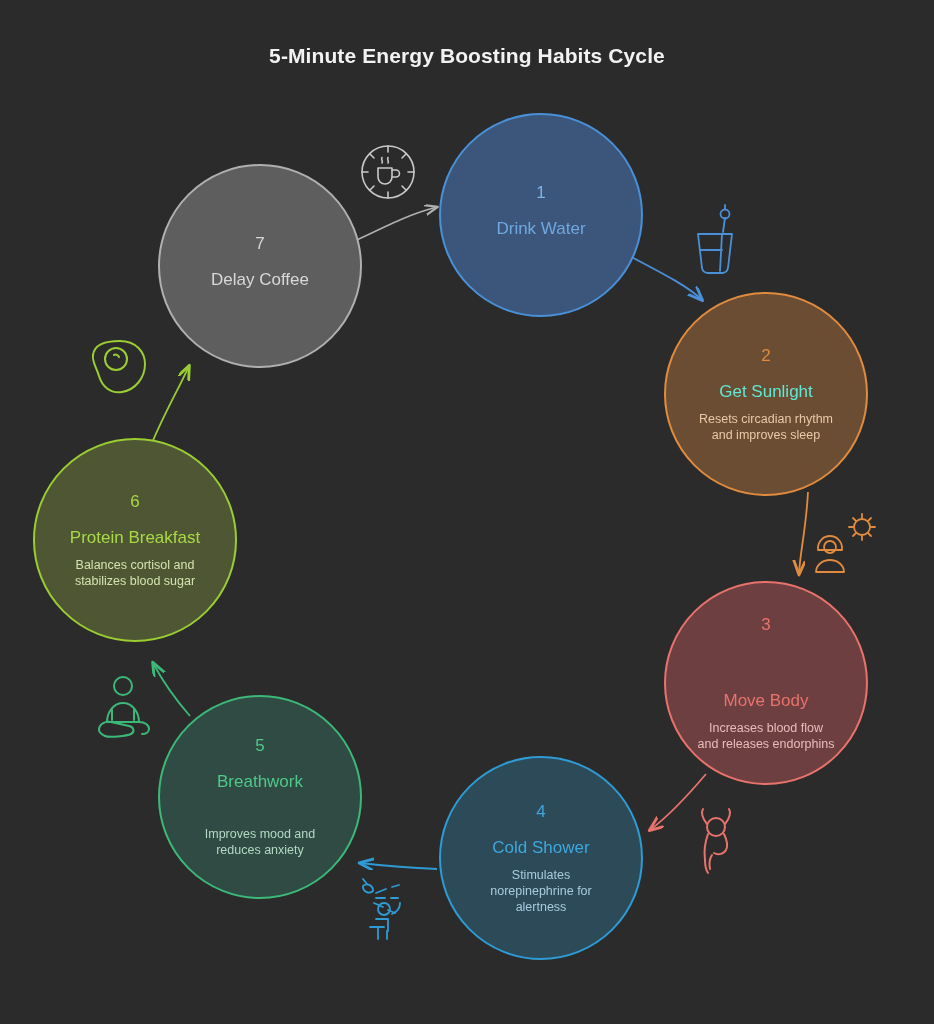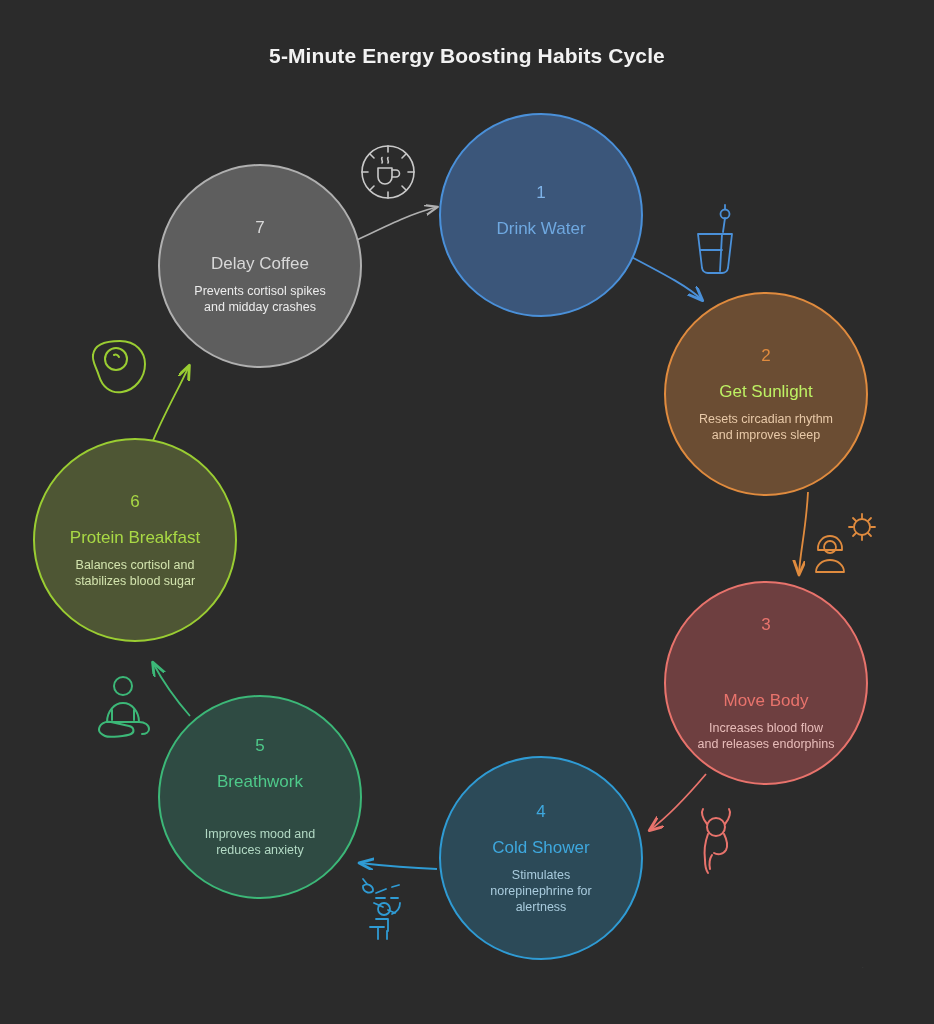--- a/index.html
+++ b/index.html
@@ -207,21 +207,21 @@
     </g>
   </svg>
 
   <div class="node" style="left:439px; top:113px; width:204px; height:204px; border-color:#4a90d9; background:#3b567a;">
     <div class="num" style="color:#7fb3e8;">1</div>
     <div class="ttl" style="color:#6fa8e0;">Drink Water</div>
   </div>
 
   <div class="node" style="left:664px; top:292px; width:204px; height:204px; border-color:#e08b3e; background:#6b4d33;">
     <div class="num" style="color:#e08b3e;">2</div>
-    <div class="ttl" style="color:#bef264;">Get Sunlight</div>
+    <div class="ttl" style="color:#5eead4;">Get Sunlight</div>
     <div class="desc" style="color:#e8c9a8;">
       <div>Resets circadian rhythm</div>
       <div>and improves sleep</div>
     </div>
   </div>
 
   <div class="node" style="left:664px; top:581px; width:204px; height:204px; border-color:#e8736c; background:#6e3f40;">
     <div class="num" style="color:#e8736c;">3</div>
     <div class="ttl" style="color:#e8736c;margin-top:40px;">Move Body</div>
     <div class="desc" style="color:#e8bdba;">
@@ -254,21 +254,17 @@
     <div class="ttl" style="color:#a9d945;">Protein Breakfast</div>
     <div class="desc" style="color:#d3e4ae;">
       <div>Balances cortisol and</div>
       <div>stabilizes blood sugar</div>
     </div>
   </div>
 
   <div class="node" style="left:158px; top:164px; width:204px; height:204px; border-color:#b0b0b0; background:#5e5e5e;">
     <div class="num" style="color:#d8d8d8;">7</div>
     <div class="ttl" style="color:#d8d8d8;">Delay Coffee</div>
-    <div class="desc" style="color:#ececec;">
-      <div>Prevents cortisol spikes</div>
-      <div>and midday crashes</div>
-    </div>
   </div>
 
   <div class="wm">.</div>
 
 </div>
 
 </body></html>

